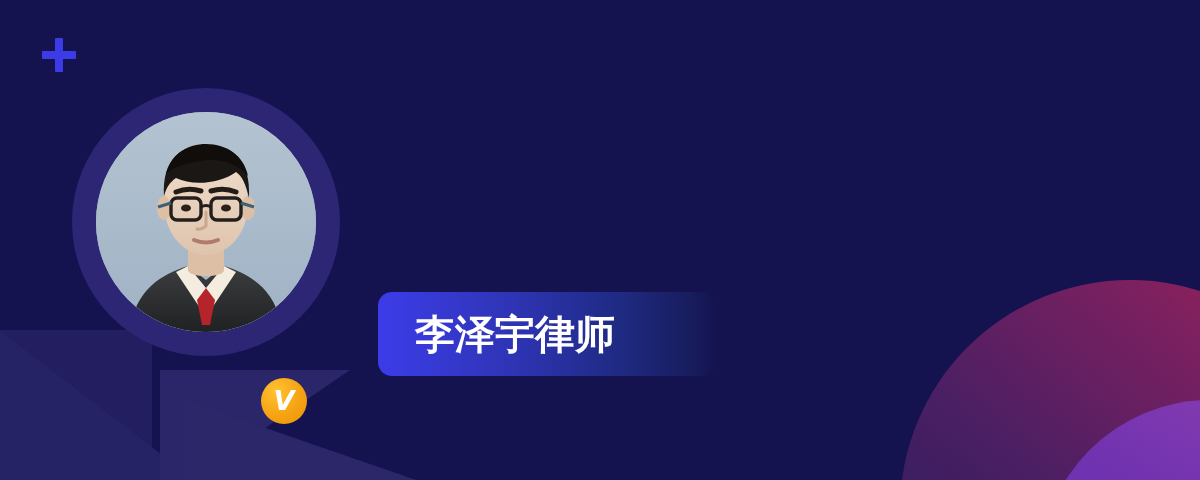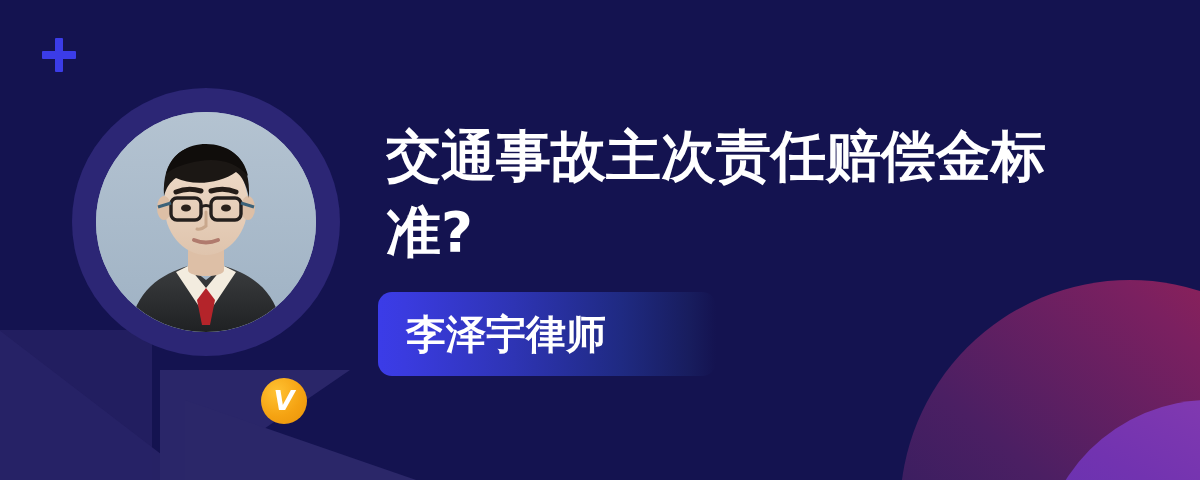--- a/index.html
+++ b/index.html
@@ -140,21 +140,21 @@
     left:378px; top:292px;
     width:338px; height:84px;
     border-radius:14px;
     background:linear-gradient(90deg,#3b3ce8 0%,#3a3bdf 8%,#2e34b4 40%,#1f2a82 72%,#181d5e 92%,#141350 100%);
     display:flex; align-items:center;
   }
   .name-badge .name-text{
     color:#ffffff;
     font-size:40px;
     font-weight:700;
-    padding-left:28px;
+    padding-left:37px;
     line-height:1;
     white-space:nowrap;
   }
 </style>
 </head>
 <body>
 
 <div class="banner">
 
   <div class="bg-layer">
@@ -219,21 +219,18 @@
         <path d="M110 100 L110 114 q-5 4 -9 3" stroke="#c9a88d" stroke-width="3" fill="none" stroke-linecap="round"></path>
 
         <path d="M98 128 q12 5 24 0" stroke="#b07a6d" stroke-width="4" fill="none" stroke-linecap="round"></path>
       </svg>
     </div>
     <div class="verified-badge">
       <span>V</span>
     </div>
   </div>
 
-  <div class="content">
-    <div class="headline">交通事故主次责任赔偿金标准?</div>
-  </div>
 
   <div class="name-badge">
     <div class="name-text">李泽宇律师</div>
   </div>
 
 </div>
 
 </body></html>

